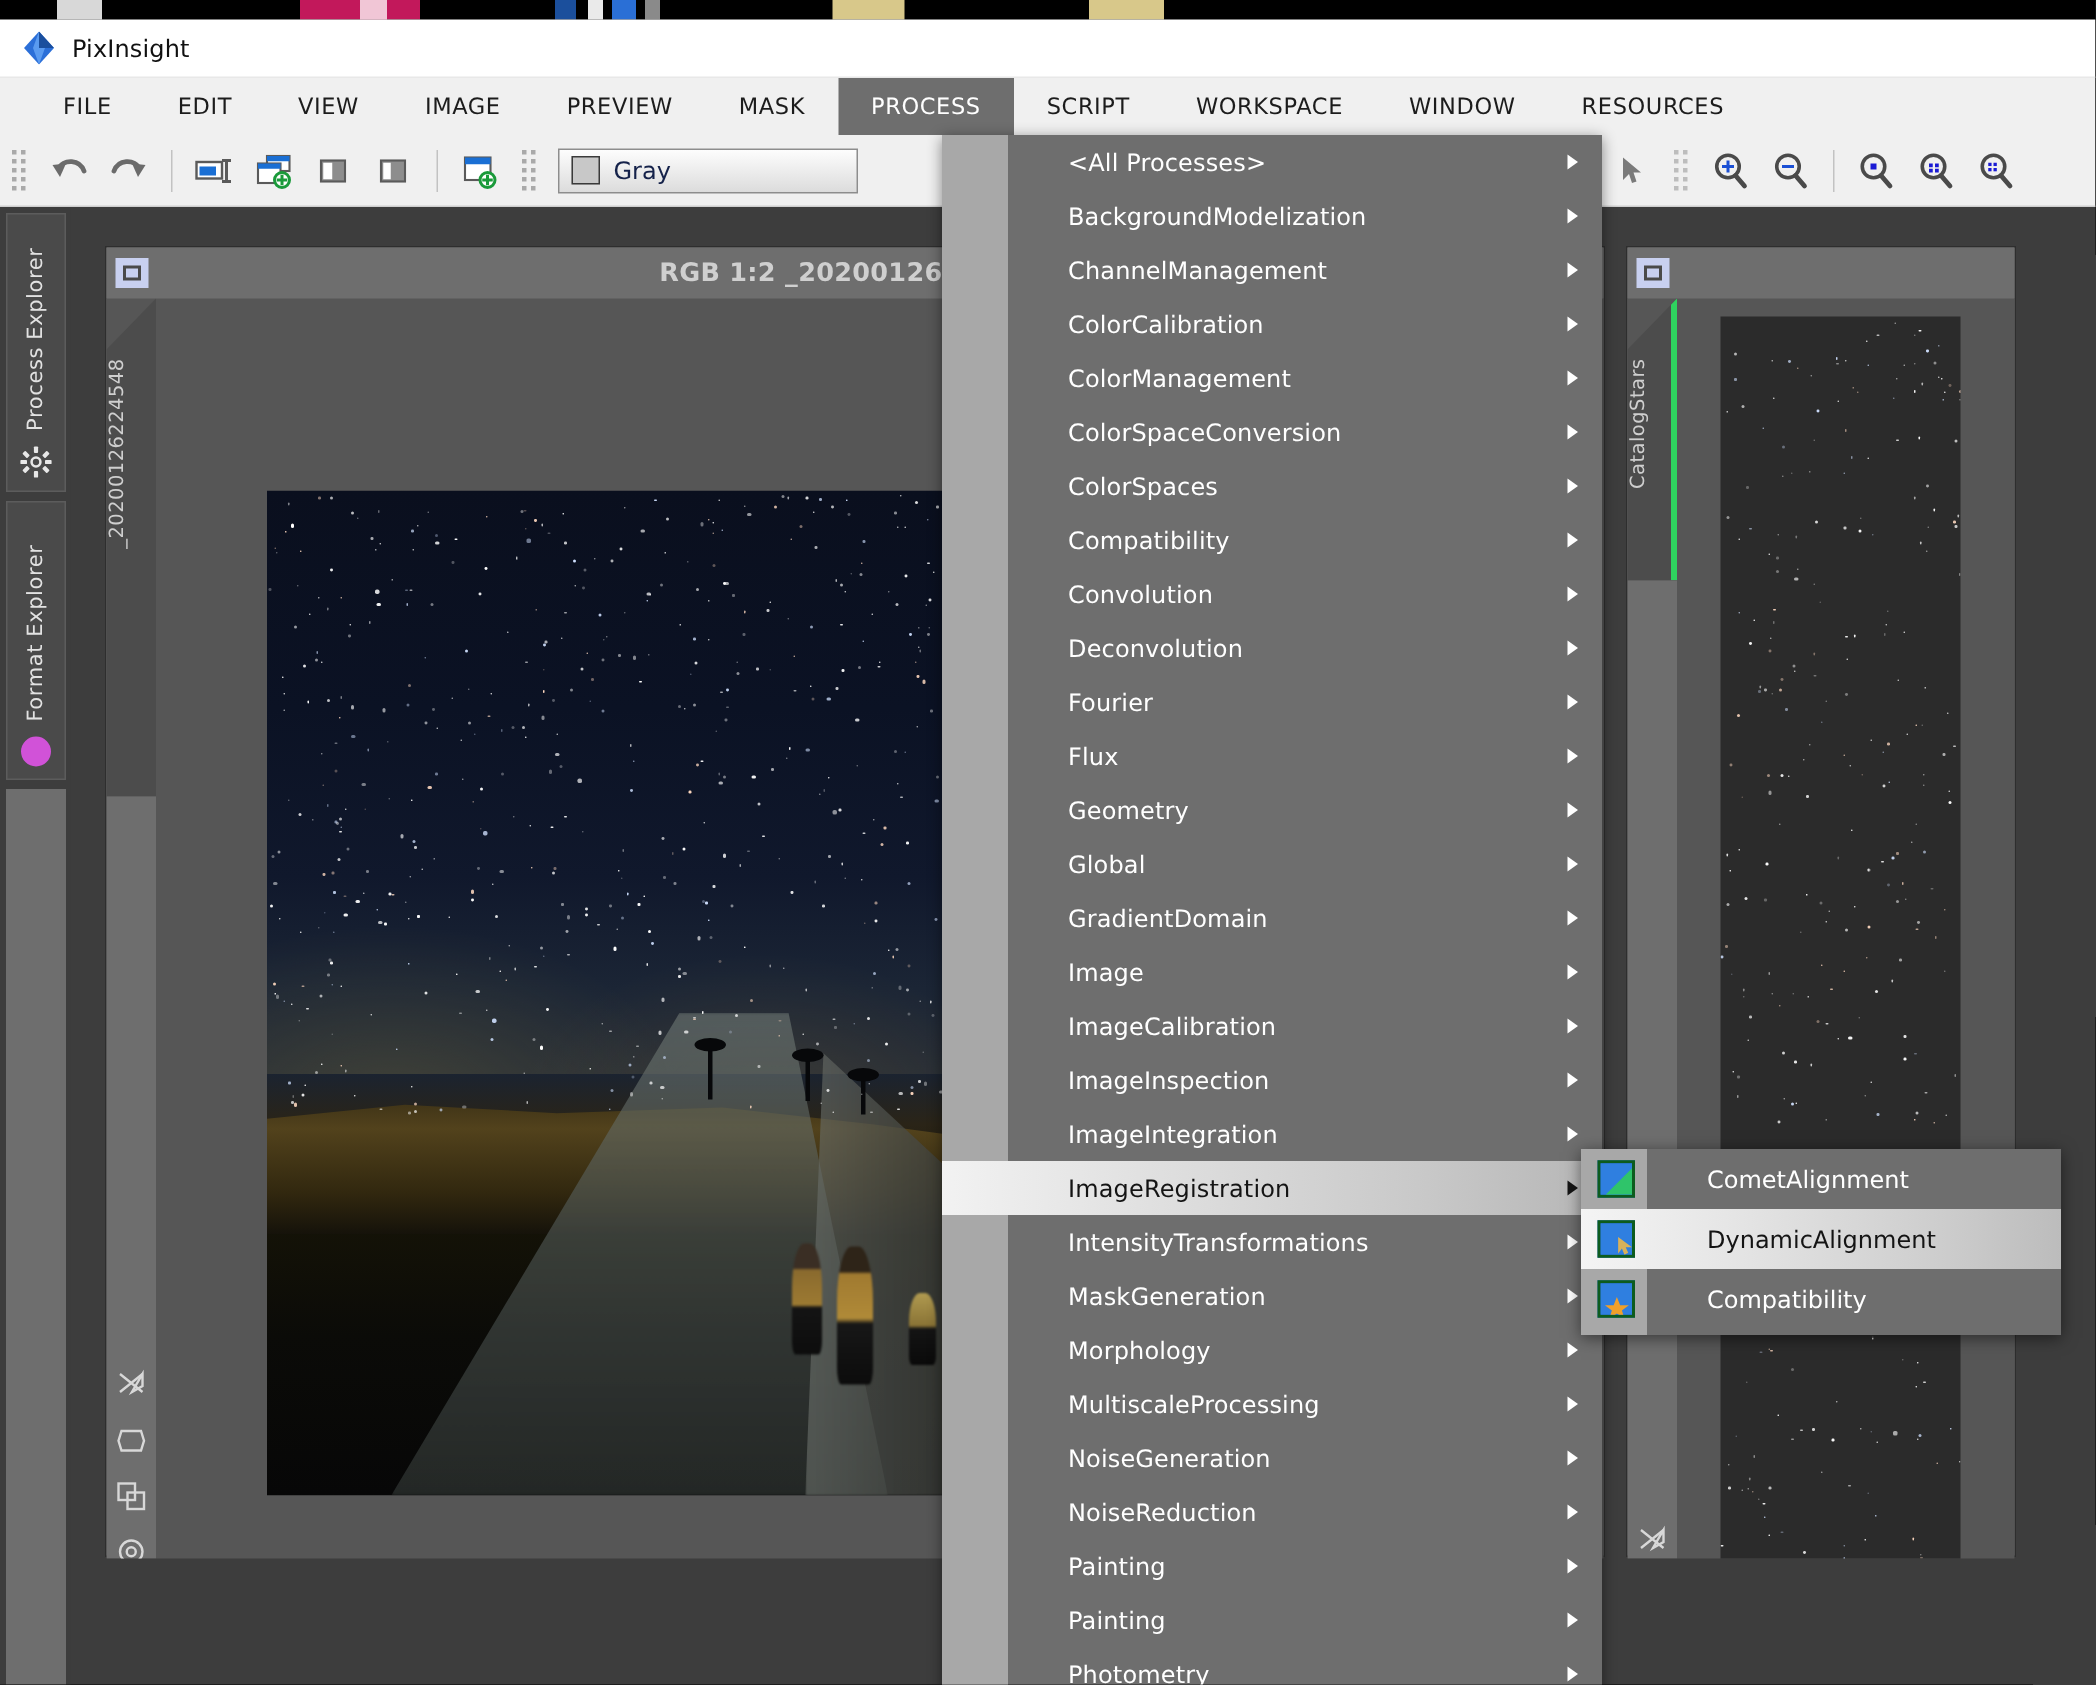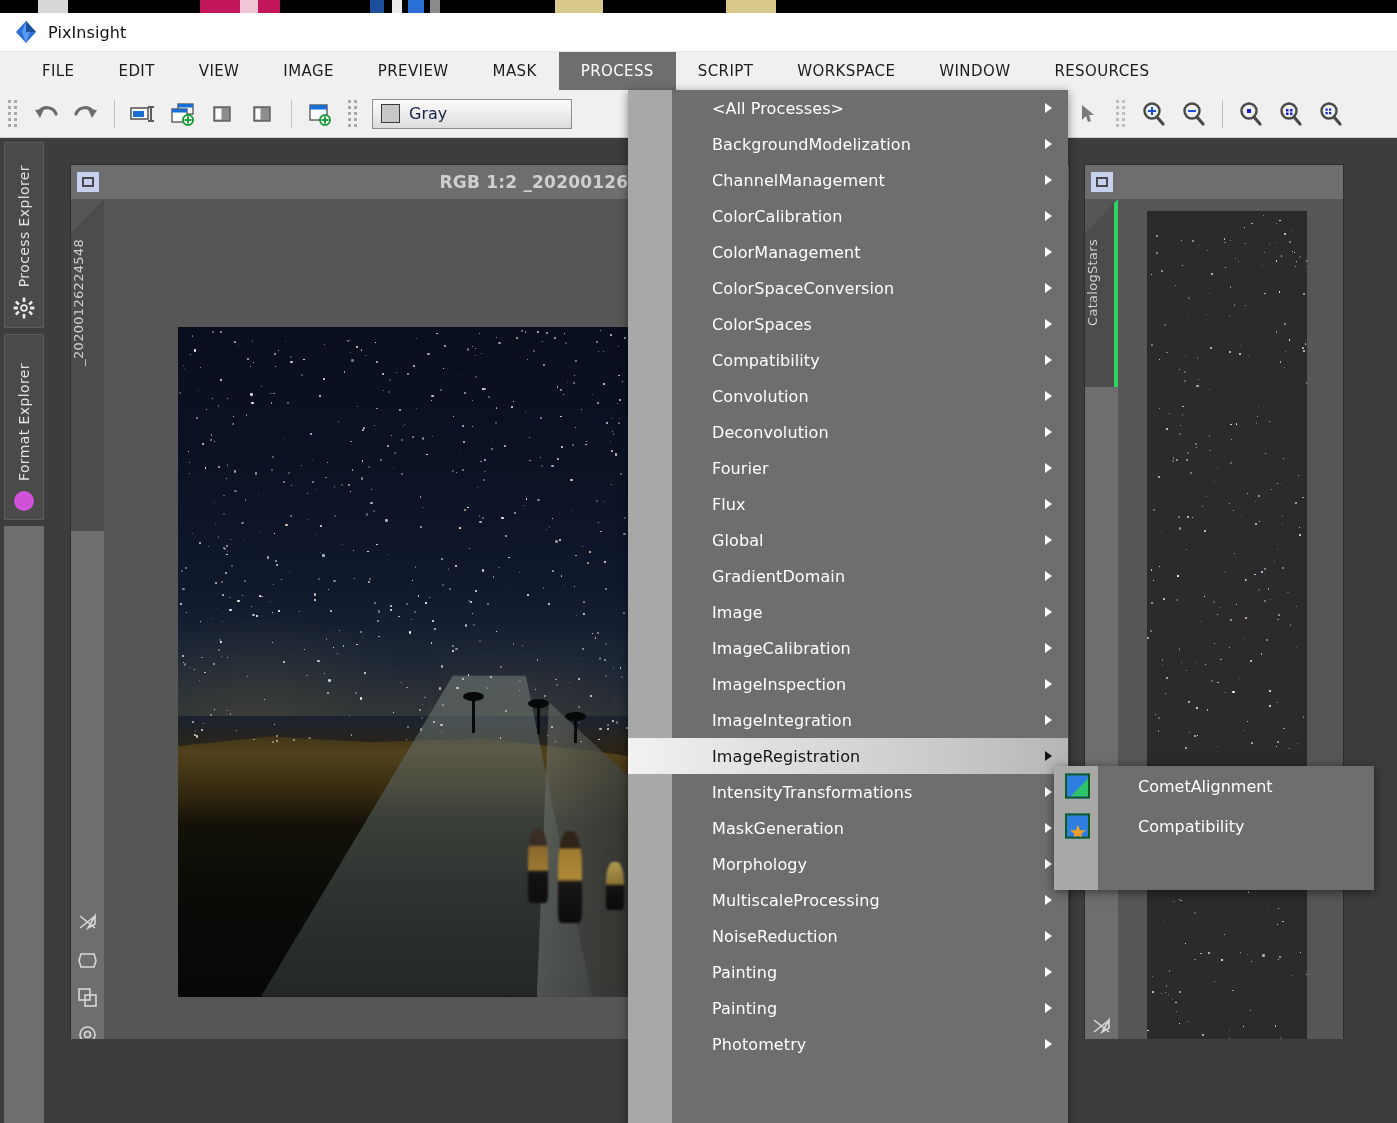--- a/index.html
+++ b/index.html
@@ -1411,20 +1411,24 @@
       </div>
       <div class="menu-item">
         <span>Fourier</span>
         <span class="menu-arrow"></span>
       </div>
       <div class="menu-item">
         <span>Flux</span>
         <span class="menu-arrow"></span>
       </div>
       <div class="menu-item">
+        <span>Geometry</span>
+        <span class="menu-arrow"></span>
+      </div>
+      <div class="menu-item">
         <span>Global</span>
         <span class="menu-arrow"></span>
       </div>
       <div class="menu-item">
         <span>GradientDomain</span>
         <span class="menu-arrow"></span>
       </div>
       <div class="menu-item">
         <span>Image</span>
         <span class="menu-arrow"></span>
@@ -1452,20 +1456,24 @@
       <div class="menu-item">
         <span>MaskGeneration</span>
         <span class="menu-arrow"></span>
       </div>
       <div class="menu-item">
         <span>Morphology</span>
         <span class="menu-arrow"></span>
       </div>
       <div class="menu-item">
         <span>MultiscaleProcessing</span>
+        <span class="menu-arrow"></span>
+      </div>
+      <div class="menu-item">
+        <span>NoiseGeneration</span>
         <span class="menu-arrow"></span>
       </div>
       <div class="menu-item">
         <span>NoiseReduction</span>
         <span class="menu-arrow"></span>
       </div>
       <div class="menu-item">
         <span>Painting</span>
         <span class="menu-arrow"></span>
       </div>
@@ -1481,20 +1489,27 @@
 
   <div class="submenu" id="ir-submenu" style="left: 1054px; top: 766px; width: 320px; height: 124px;">
     <div class="menu-gutter"></div>
   <div class="sub-item">
         <svg class="sub-ico" viewBox="0 0 25 25">
           <rect x="0" y="0" width="25" height="25" fill="#2f7fe0"></rect>
           <polygon points="25,4 25,25 4,25" fill="#2fc46a"></polygon>
         </svg>
         <span>CometAlignment</span>
       </div>
+      <div class="sub-item hl">
+        <svg class="sub-ico" viewBox="0 0 25 25">
+          <rect x="0" y="0" width="25" height="25" fill="#2f7fe0"></rect>
+          <polygon points="14,11 14,24 17,20 19,25 22,23.5 20,19 25,19" fill="#d8b15a"></polygon>
+        </svg>
+        <span>DynamicAlignment</span>
+      </div>
       <div class="sub-item">
         <svg class="sub-ico" viewBox="0 0 25 25">
           <rect x="0" y="0" width="25" height="25" fill="#2f7fe0"></rect>
           <polygon points="13,11 15.6,17.5 22.5,17.5 17,21.6 19,28 13,24 7,28 9,21.6 3.5,17.5 10.4,17.5" fill="#f0a02a"></polygon>
         </svg>
         <span>Compatibility</span>
       </div>
     </div>
 
 </div>

